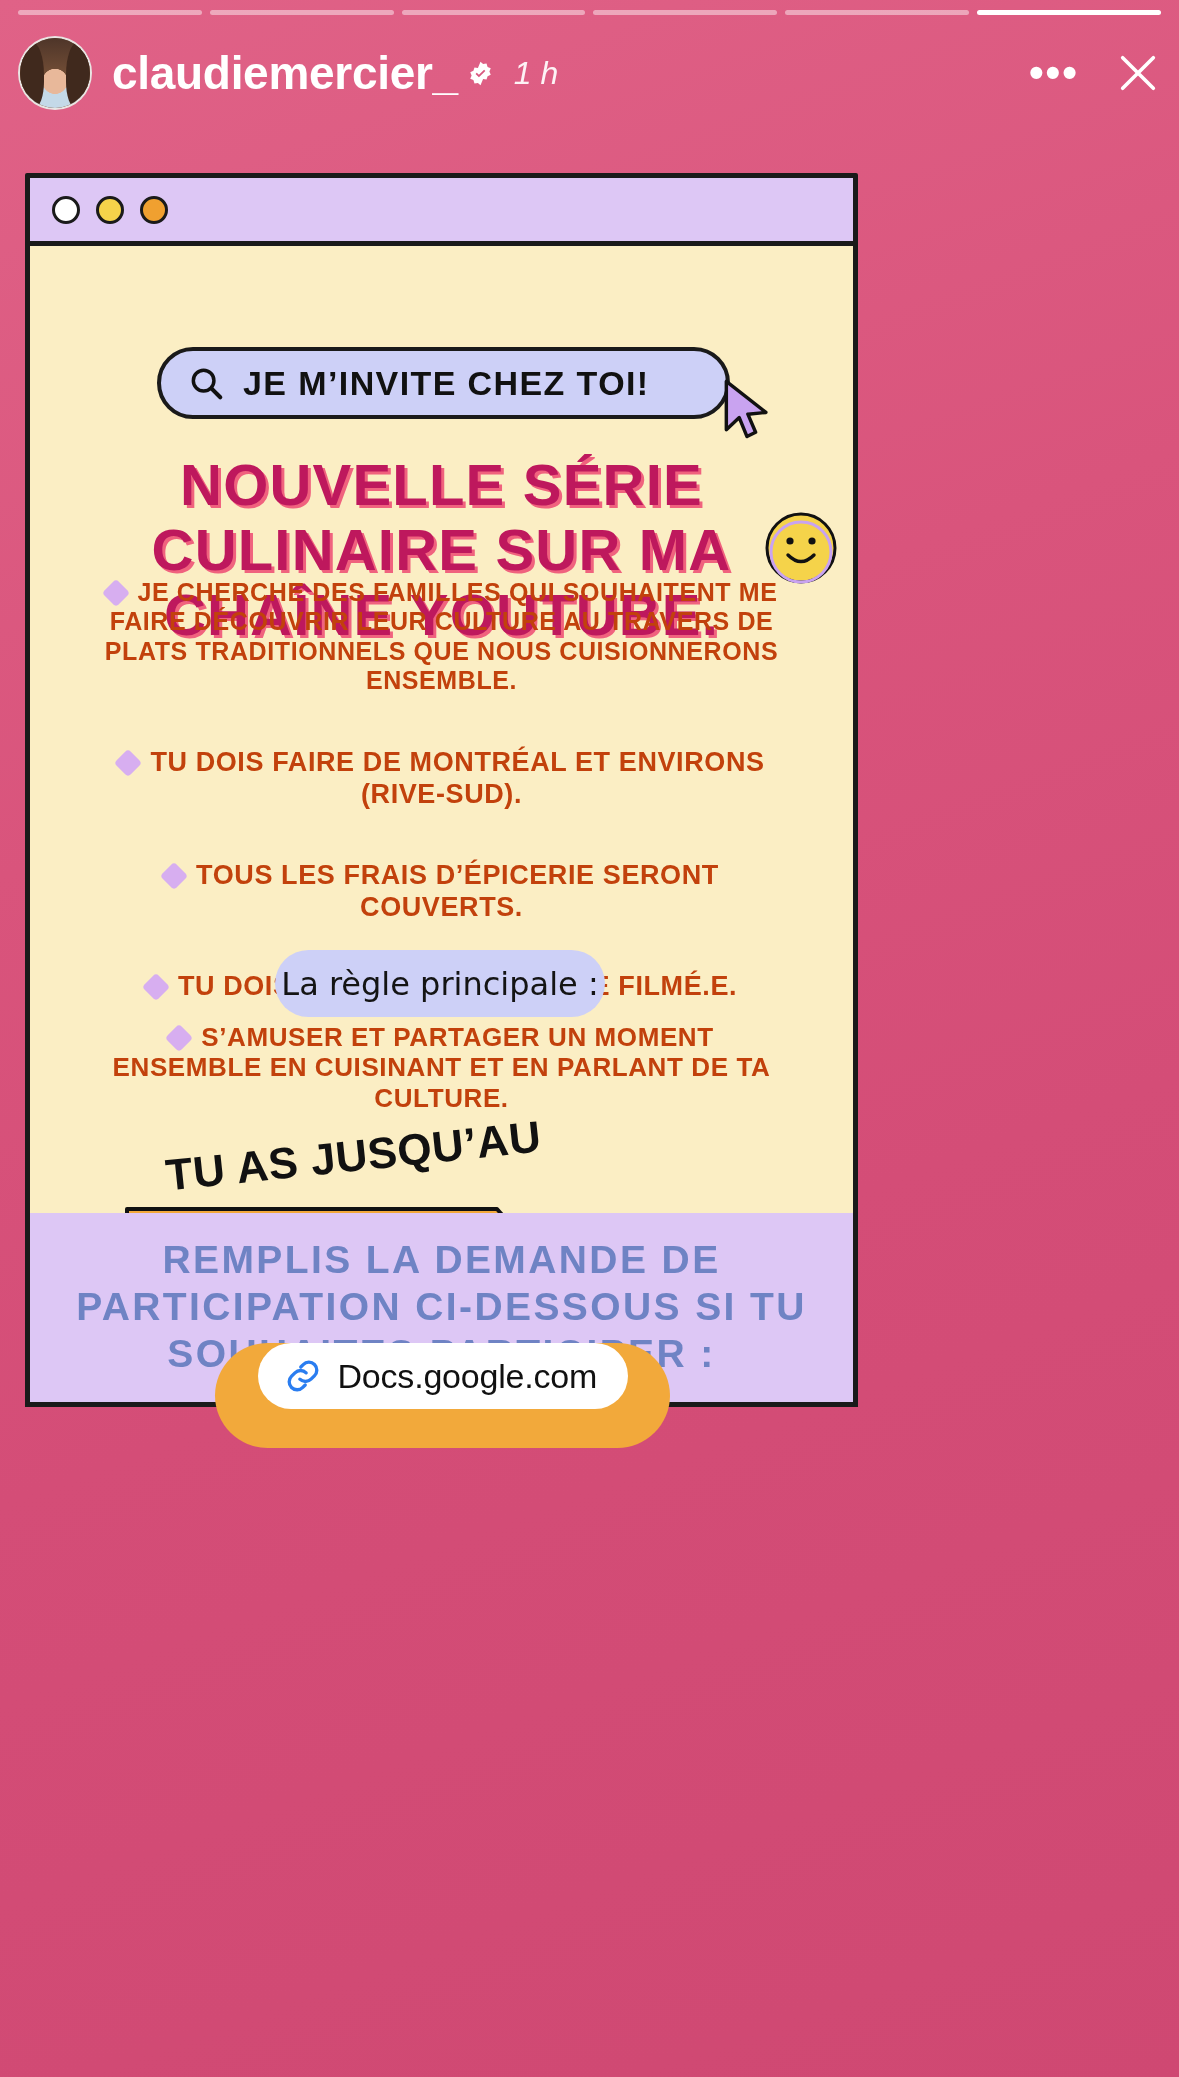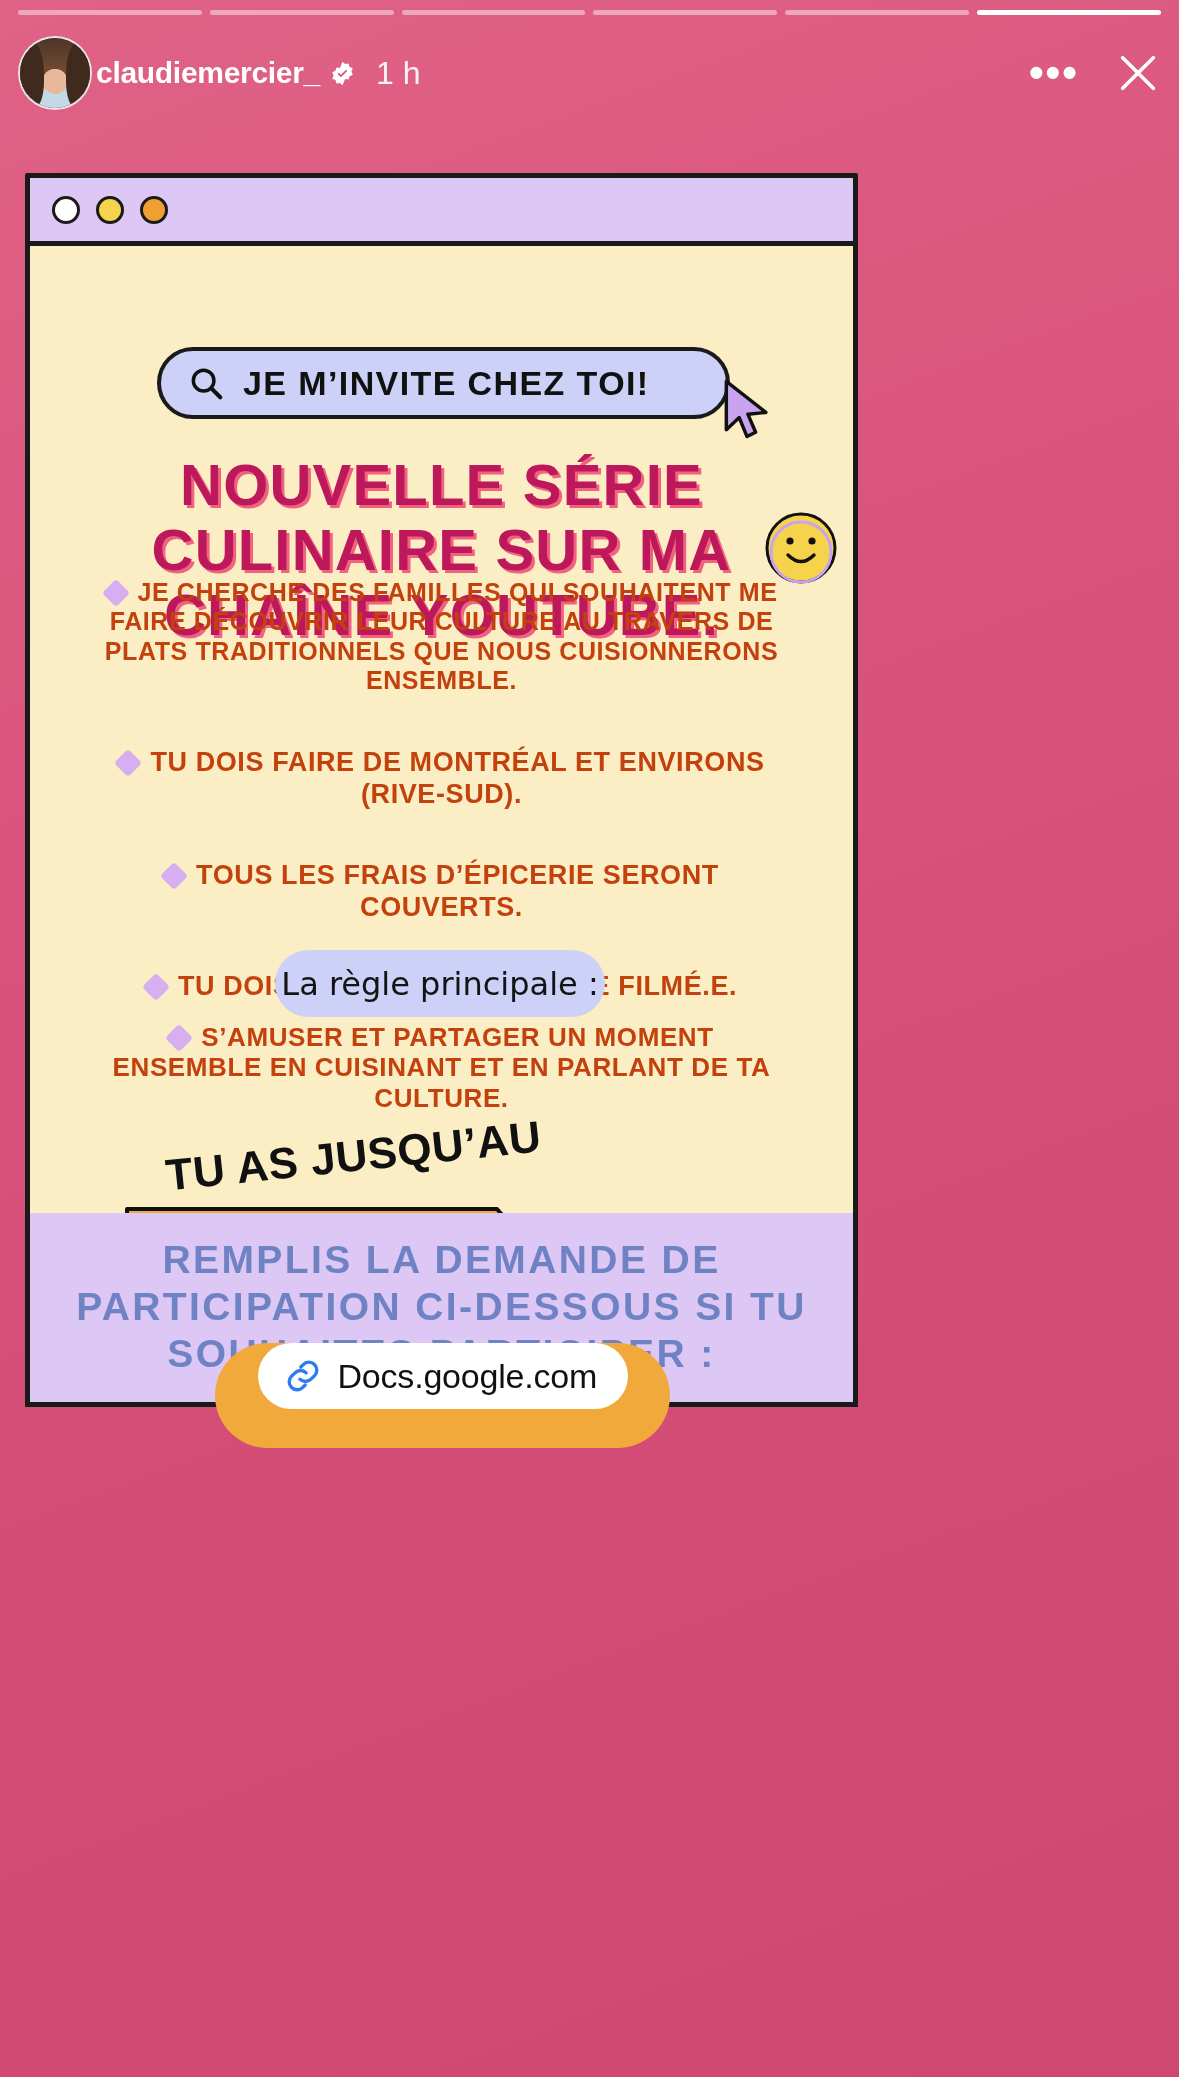--- a/index.html
+++ b/index.html
@@ -64,37 +64,38 @@
   .avatar .hair-l, .avatar .hair-r {
     position: absolute;
     top: 4px;
     width: 24px; height: 66px;
     background: #40291d;
     border-radius: 50% 50% 40% 40%;
   }
   .avatar .hair-l { left: 0; }
   .avatar .hair-r { right: 0; }
   .username {
-    margin-left: 4px;
+    margin-left: 20px;
     color: #ffffff;
-    font-size: 30px;
+    font-size: 46px;
     font-weight: 700;
     letter-spacing: -0.3px;
     white-space: nowrap;
   }
   .verified {
     margin-left: 9px;
     width: 27px; height: 27px;
     flex: 0 0 auto;
   }
   .time {
     margin-left: 20px;
     color: rgba(255,255,255,0.92);
     font-size: 32px;
     font-weight: 400;
+    font-style: italic;
   }
   .header-spacer { flex: 1 1 auto; }
   .more-icon {
     color: #fff;
     font-size: 42px;
     line-height: 20px;
     letter-spacing: 2px;
     font-weight: 700;
     margin-right: 36px;
   }

